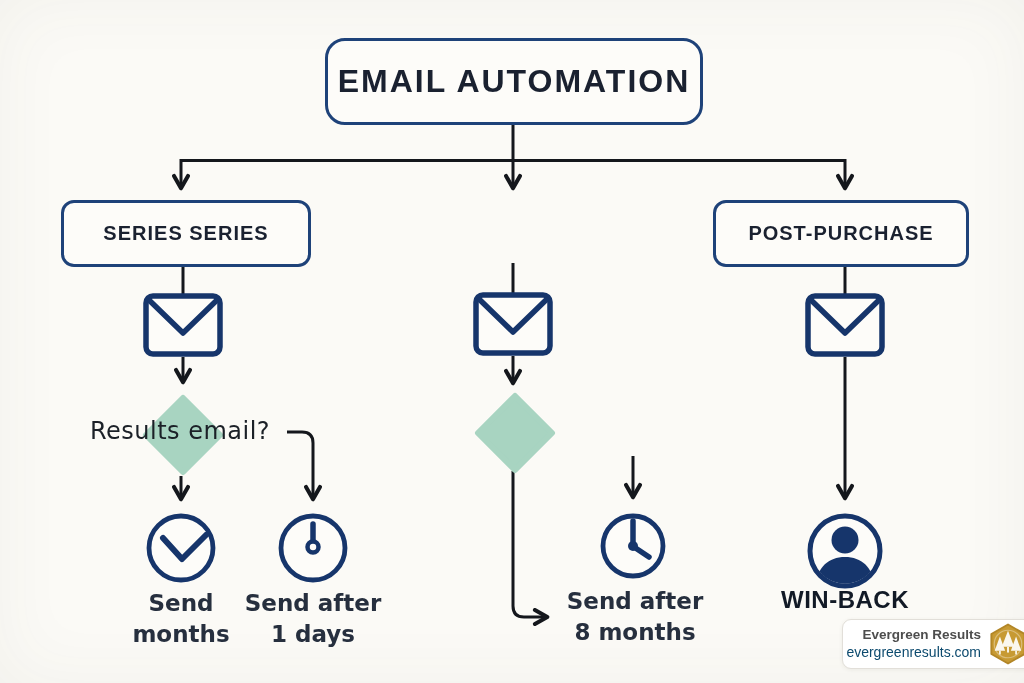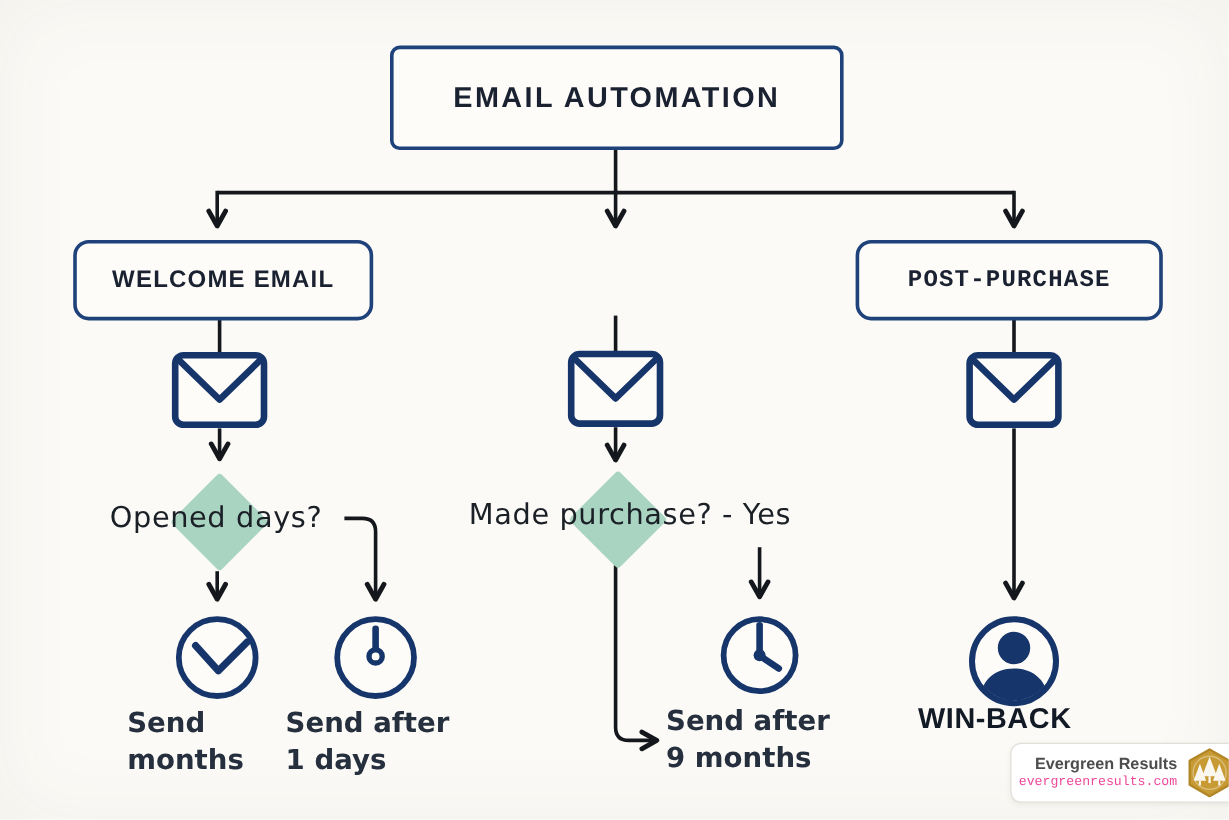--- a/index.html
+++ b/index.html
@@ -9,55 +9,55 @@
     font-family:"Liberation Sans", sans-serif;
     box-shadow: inset 0 0 70px rgba(80,70,55,0.05);
   }
   .wires{position:absolute;left:0;top:0;width:1024px;height:683px;}
   .box{
     position:absolute;display:flex;align-items:center;justify-content:center;
     background:#fdfcf9;border:3px solid #1e4279;color:#1a2130;
     font-weight:700;text-align:center;
   }
   .title-box{
-    left:325px;top:38px;width:372px;height:81px;border-radius:8px;
-    border-width:3.5px;font-size:24px;letter-spacing:2px;text-align:center;
+    left:325px;top:38px;width:372px;height:81px;border-radius:20px;
+    border-width:3.5px;font-size:32px;letter-spacing:2px;text-align:center;
   }
   .branch-box{top:200px;height:61px;border-radius:13px;font-size:20px;letter-spacing:1px;}
   .bb1{left:61px;width:244px;}
   .bb2{left:370px;width:283px;}
-  .bb3{left:713px;width:250px;font-family:Liberation Mono, monospace;}
+  .bb3{left:713px;width:250px;}
   .decision{
     position:absolute;text-align:center;color:#1b2027;
     font-family:"DejaVu Sans", sans-serif;font-size:24px;font-weight:500;
     letter-spacing:0.5px;white-space:nowrap;
   }
   .d1{left:60px;top:417px;width:240px;}
   .d2{left:385px;top:415px;width:280px;}
   .outcome{
-    position:absolute;color:#262f3e;
+    position:absolute;text-align:center;color:#262f3e;
     font-family:"DejaVu Sans", sans-serif;font-size:23px;font-weight:600;
     line-height:31px;
   }
   .o1{left:106px;top:588px;width:150px;}
   .o2{left:238px;top:588px;width:150px;}
   .o3{left:555px;top:586px;width:160px;}
   .o4{left:765px;top:584px;width:160px;font-weight:800;color:#121a26;
       font-family:"Liberation Sans", sans-serif;letter-spacing:0.5px;font-size:24px;}
   .outcome span{display:block;}
   .logo-card{
     position:absolute;left:842px;top:619px;width:194px;height:50px;
     background:#ffffff;border:1.5px solid #e2dfd9;border-radius:9px;
     box-shadow:0 1px 4px rgba(60,50,30,0.07);
     display:flex;align-items:center;justify-content:flex-end;gap:8px;
     padding-right:8px;box-sizing:border-box;
   }
   .logo-text{display:flex;flex-direction:column;align-items:flex-end;line-height:1.25;}
   .logo-name{font-size:13.5px;font-weight:700;color:#4d4d4d;}
-  .logo-url{font-size:11px;color:#ec4899;font-family:Liberation Mono, monospace;}
+  .logo-url{font-size:14px;color:#0c4a6e;}
 </style>
 </head>
 <body>
 
 <div class="canvas">
 
   <svg class="wires" viewBox="0 0 1024 683">
     <defs>
       <marker id="arr" viewBox="0 0 12 12" refX="8.5" refY="6" markerWidth="6.2" markerHeight="6.2" orient="auto-start-reverse">
         <path d="M2 1.5 L10 6 L2 10.5" fill="none" stroke="#14171c" stroke-width="2.6" stroke-linecap="round" stroke-linejoin="round"></path>
@@ -132,37 +132,36 @@
       <circle cx="845" cy="551" r="35" fill="#fdfcf9" stroke="#16356b" stroke-width="5"></circle>
       <g clip-path="url(#personClip)" fill="#16356b">
         <circle cx="845" cy="540" r="13.5"></circle>
         <path d="M845 557 c-17 0 -28 11 -29 28 l58 0 c-1 -17 -12 -28 -29 -28 z"></path>
       </g>
     </g>
   </svg>
 
   <div class="box title-box">EMAIL AUTOMATION</div>
 
-  <div class="box branch-box bb1">WELCOME EMAIL</div>
+  <div class="box branch-box bb1">SERIES SERIES</div>
   <div class="box branch-box bb3">POST-PURCHASE</div>
 
-  <div class="decision d1">Opened days?</div>
-  <div class="decision d2">Made purchase? - Yes</div>
+  <div class="decision d1">Results email?</div>
 
   <div class="outcome o1">
     <span>Send</span>
     <span>months</span>
   </div>
   <div class="outcome o2">
     <span>Send after</span>
     <span>1 days</span>
   </div>
   <div class="outcome o3">
     <span>Send after</span>
-    <span>9 months</span>
+    <span>8 months</span>
   </div>
   <div class="outcome o4">
     <span>WIN-BACK</span>
   </div>
 
   <div class="logo-card">
     <div class="logo-text">
       <span class="logo-name">Evergreen Results</span>
       <span class="logo-url">evergreenresults.com</span>
     </div>

